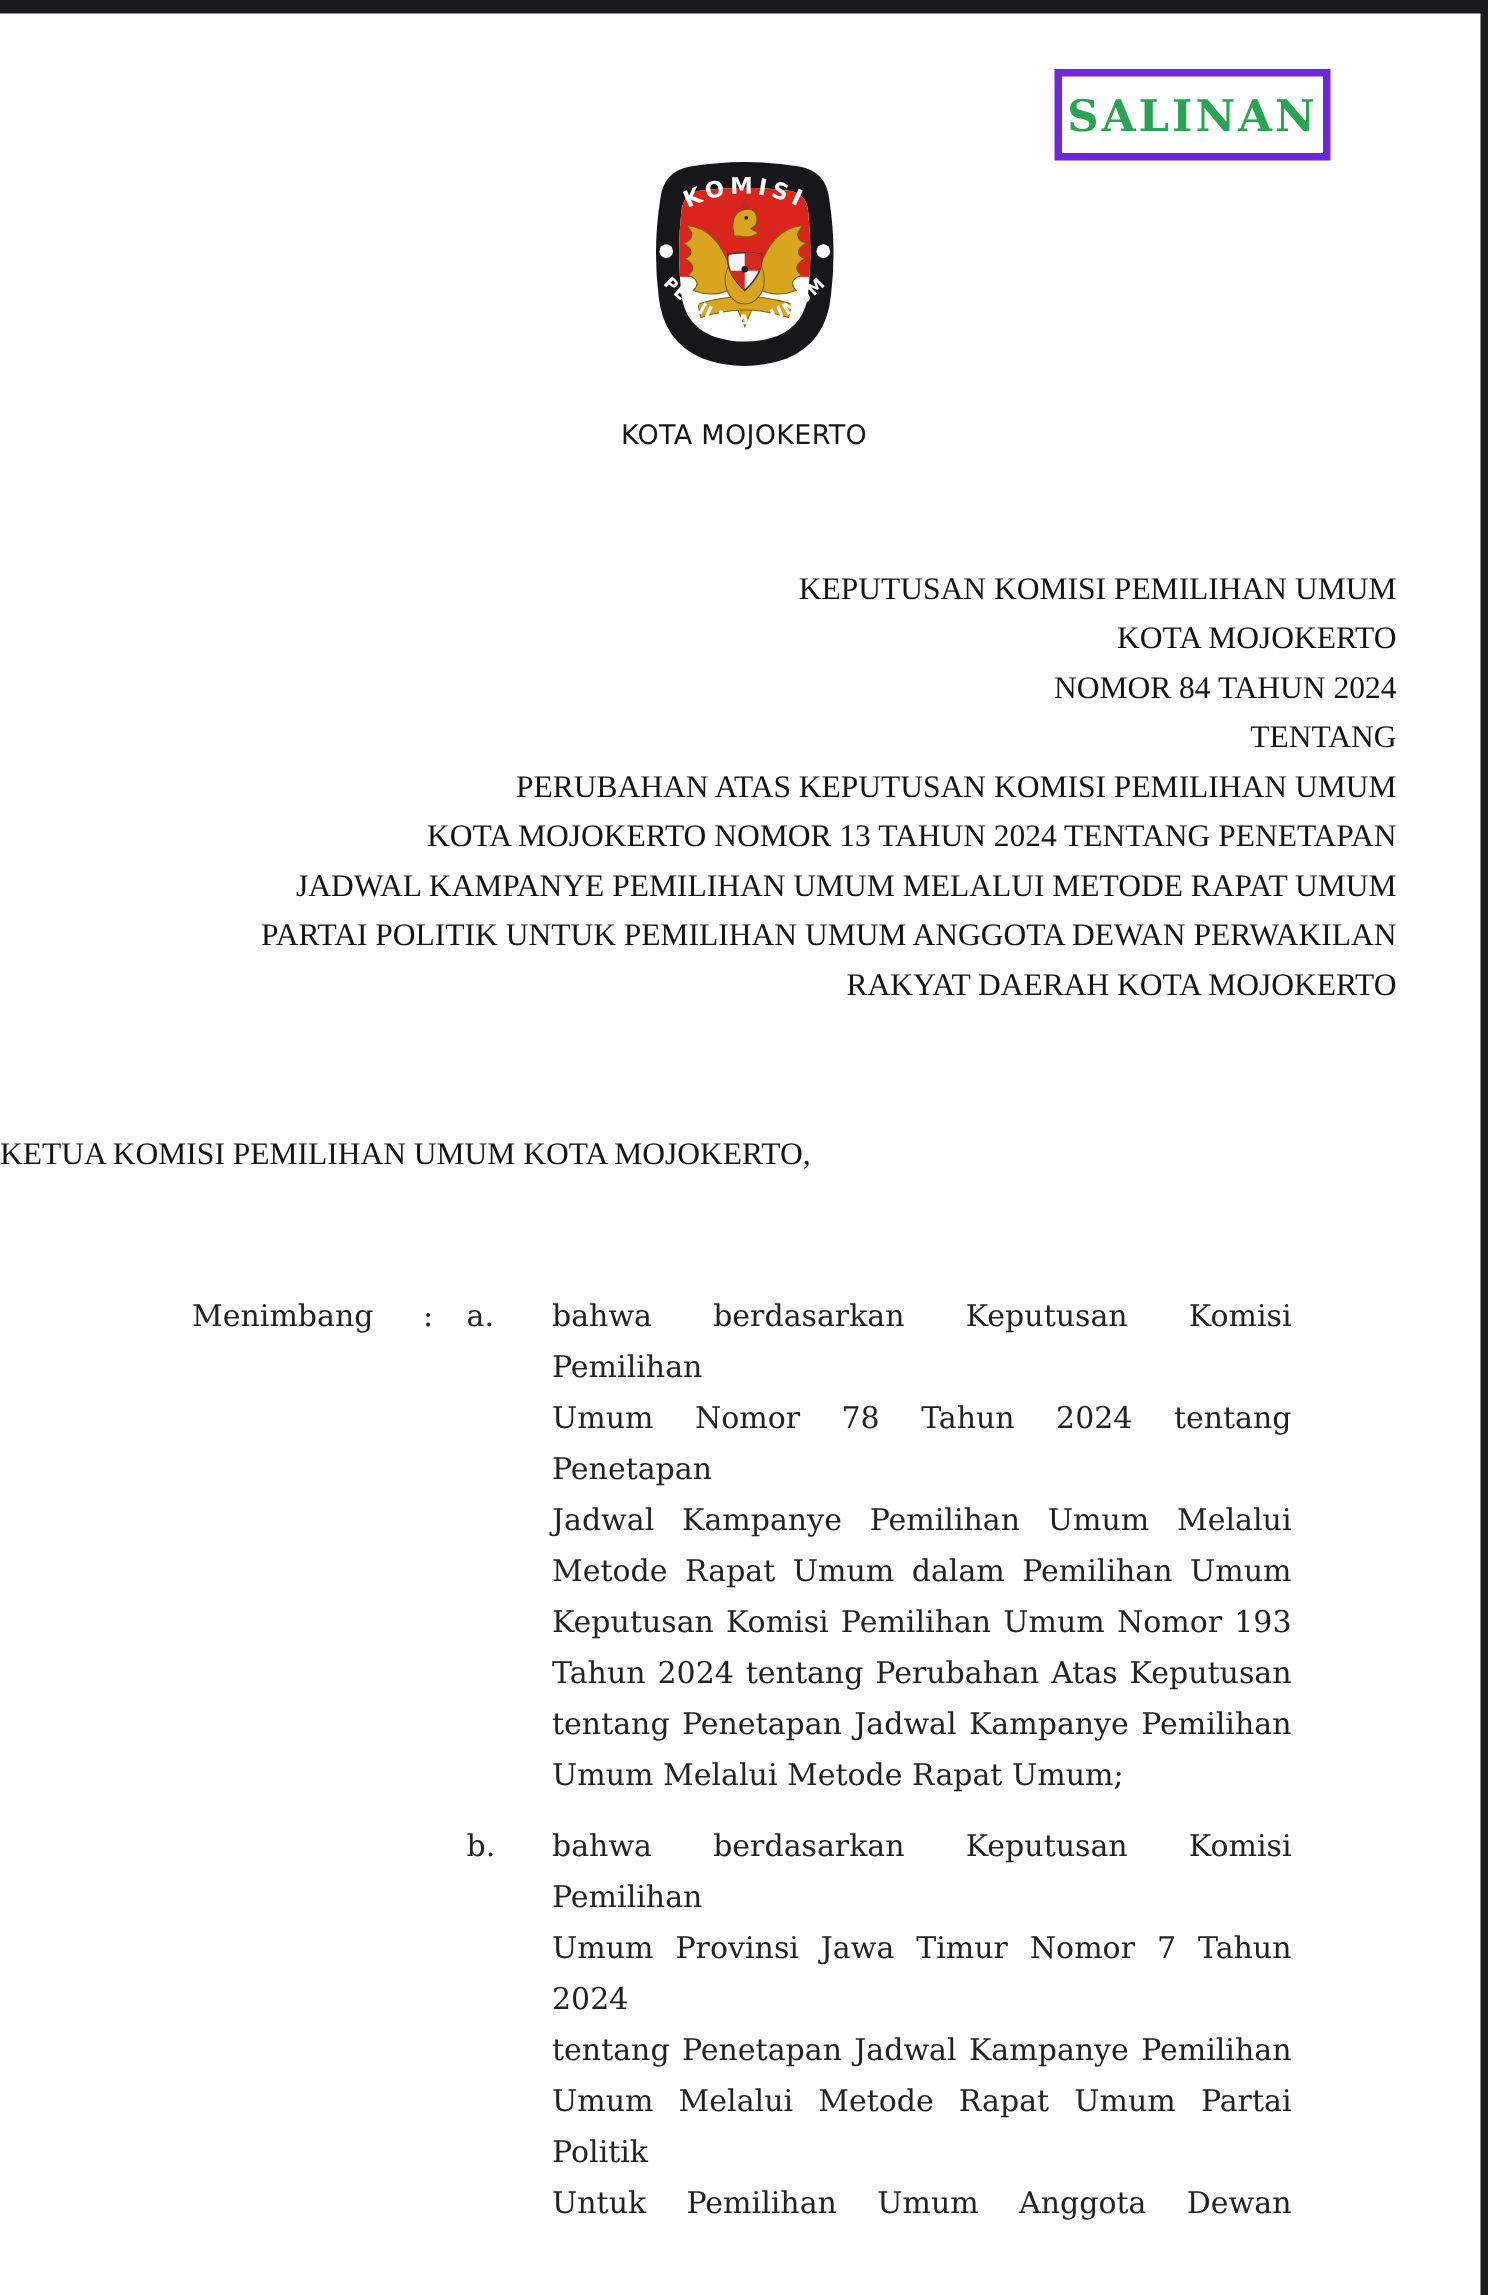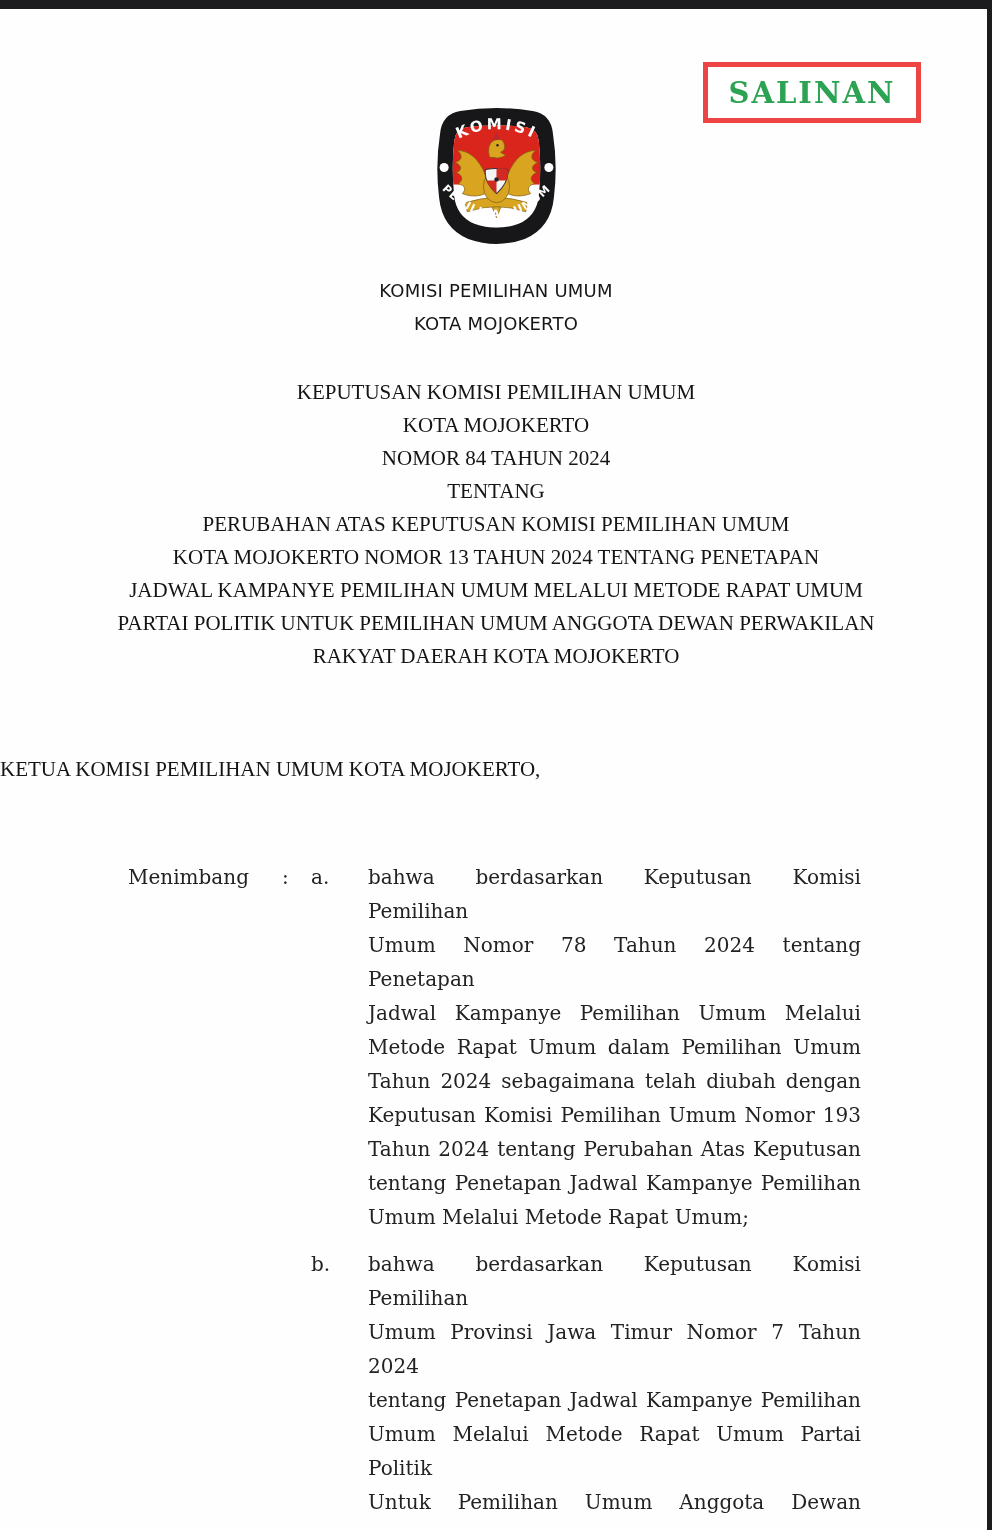--- a/index.html
+++ b/index.html
@@ -3,36 +3,36 @@
 <meta charset="utf-8">
 <style>
   html,body{margin:0;padding:0;background:#ffffff;}
   .page{
     position:relative;width:992px;height:1530px;background:#fefefe;
     overflow:hidden;font-family:"Liberation Serif",serif;color:#1d1d1d;
   }
   .edge-top{position:absolute;top:0;left:0;width:992px;height:9px;background:#1c1c1e;}
   .edge-right{position:absolute;top:0;right:0;width:5px;height:1530px;background:#1c1c1e;}
   .stamp{
-    position:absolute;left:703px;top:62px;width:218px;height:61px;
-    border:5px solid #ef4444;box-sizing:border-box;background:#fff;
+    position:absolute;left:703px;top:46px;width:184px;height:61px;
+    border:5px solid #6d28d9;box-sizing:border-box;background:#fff;
     display:flex;align-items:center;justify-content:center;
   }
   .stamp span{
     font-family:"DejaVu Serif",serif;font-weight:bold;font-size:29px;
     letter-spacing:2px;color:#2ba352;
   }
   .logo{position:absolute;left:430px;top:103px;width:133px;height:147px;}
   .org{
     position:absolute;left:0;top:274px;width:992px;text-align:center;
     font-family:"DejaVu Sans","Liberation Sans",sans-serif;
     font-size:18px;line-height:33px;color:#161616;letter-spacing:.2px;
   }
   .title{
-    position:absolute;left:61px;top:376px;width:870px;text-align:center;
+    position:absolute;left:61px;top:376px;width:870px;text-align:right;
     font-size:21px;line-height:33px;color:#141414;
   }
   .ketua{
     position:absolute;left:0;top:753px;width:992px;text-align:left;
     font-size:21px;line-height:33px;color:#141414;
   }
   .consider{
     position:absolute;left:128px;top:860px;display:flex;
     font-family:"DejaVu Serif",serif;font-size:20px;line-height:34px;color:#222;
   }
@@ -94,21 +94,20 @@
     </g>
     <text font-family="'DejaVu Sans',sans-serif" font-size="15" font-weight="bold" fill="#ffffff" letter-spacing="3">
       <textPath href="#arcTop" startOffset="50%" text-anchor="middle">KOMISI</textPath>
     </text>
     <text font-family="'DejaVu Sans',sans-serif" font-size="11" font-weight="bold" fill="#ffffff" letter-spacing="1">
       <textPath href="#arcBot" startOffset="50%" text-anchor="middle">PEMILIHAN UMUM</textPath>
     </text>
   </svg>
 
   <div class="org">
-    <div>KOMISI PEMILIHAN UMUM</div>
     <div>KOTA MOJOKERTO</div>
   </div>
 
   <div class="title">
     <div>KEPUTUSAN KOMISI PEMILIHAN UMUM</div>
     <div>KOTA MOJOKERTO</div>
     <div>NOMOR 84 TAHUN 2024</div>
     <div>TENTANG</div>
     <div>PERUBAHAN ATAS KEPUTUSAN KOMISI PEMILIHAN UMUM</div>
     <div>KOTA MOJOKERTO NOMOR 13 TAHUN 2024 TENTANG PENETAPAN</div>
@@ -124,21 +123,20 @@
     <div class="c-colon">:</div>
     <div class="c-items">
 
       <div class="c-item">
         <div class="c-marker">a.</div>
         <div class="c-text">
           <div class="bline">bahwa berdasarkan Keputusan Komisi Pemilihan</div>
           <div class="bline">Umum Nomor 78 Tahun 2024 tentang Penetapan</div>
           <div class="bline">Jadwal Kampanye Pemilihan Umum Melalui</div>
           <div class="bline">Metode Rapat Umum dalam Pemilihan Umum</div>
-          <div class="bline">Tahun 2024 sebagaimana telah diubah dengan</div>
           <div class="bline">Keputusan Komisi Pemilihan Umum Nomor 193</div>
           <div class="bline">Tahun 2024 tentang Perubahan Atas Keputusan</div>
           <div class="bline">tentang Penetapan Jadwal Kampanye Pemilihan</div>
           <div class="bline endline">Umum Melalui Metode Rapat Umum;</div>
         </div>
       </div>
 
       <div class="c-item gap">
         <div class="c-marker">b.</div>
         <div class="c-text">

